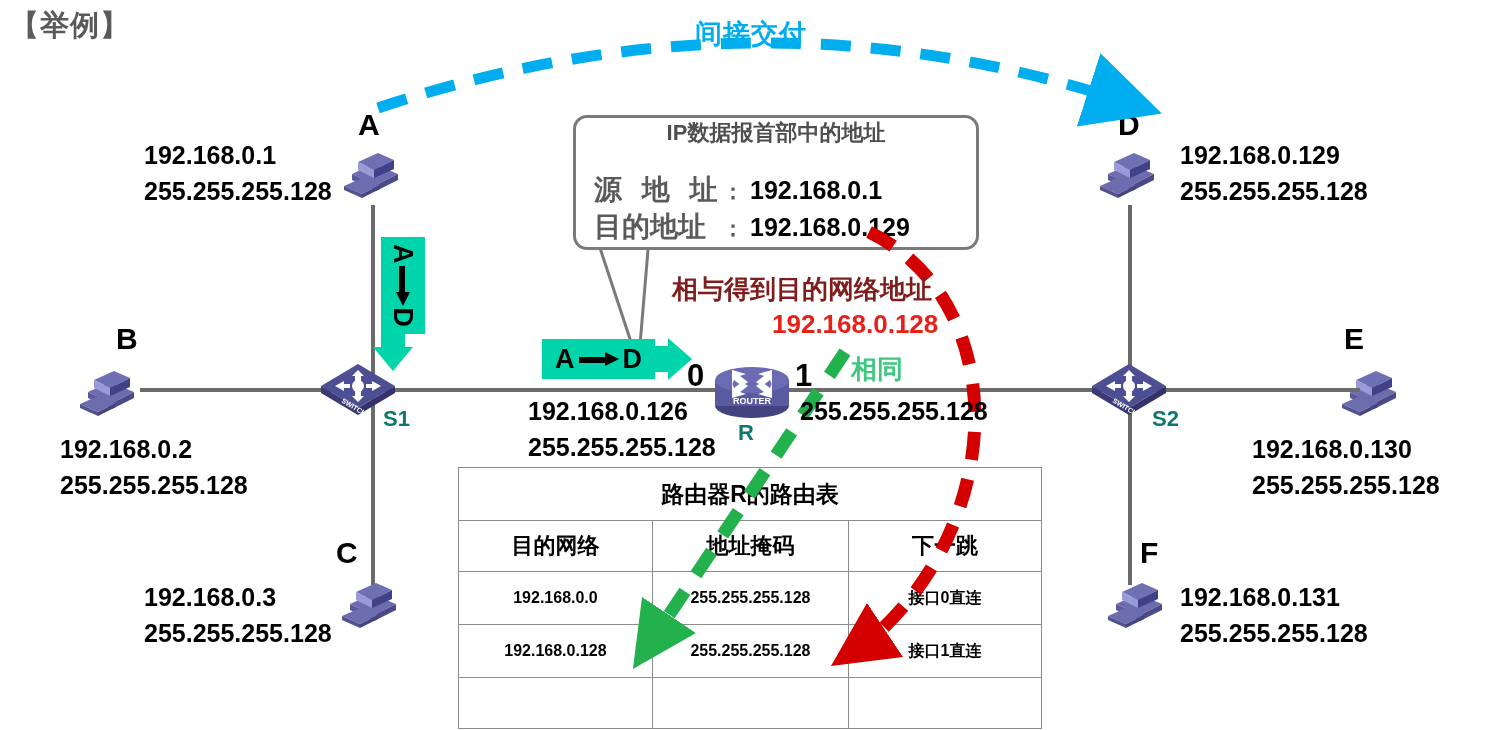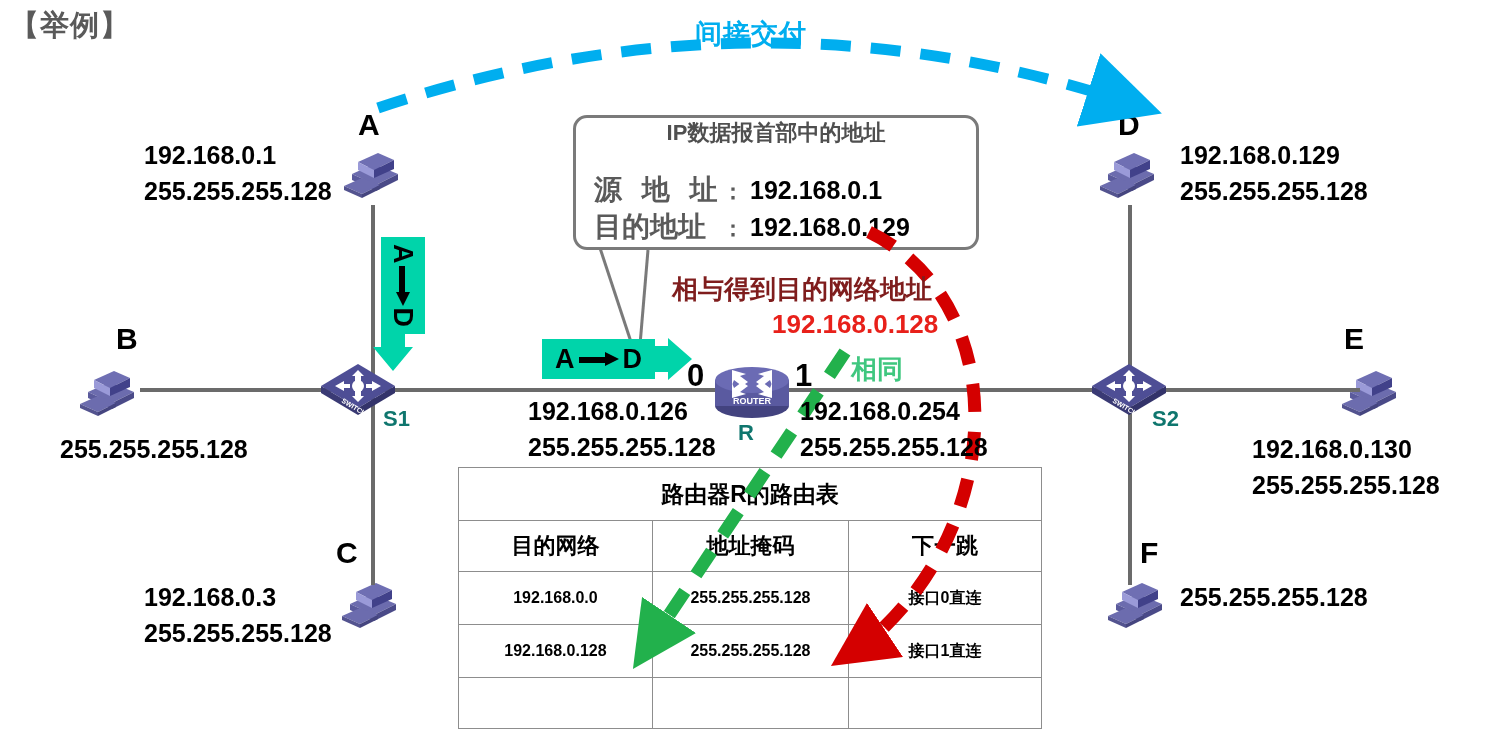--- a/index.html
+++ b/index.html
@@ -300,20 +300,21 @@
       <polygon points="16,22 36,13 52,20 32,30" fill="#6f6fb3"></polygon>
       <polygon points="16,22 16,30 32,38 32,30" fill="#9a9ad8"></polygon>
       <polygon points="32,30 32,38 52,29 52,20" fill="#41418a"></polygon>
       <polygon points="2,46 20,38 38,45 20,54" fill="#6c6cae"></polygon>
       <polygon points="2,46 2,50 20,58 20,54" fill="#53538f"></polygon>
       <polygon points="20,54 20,58 38,49 38,45" fill="#45457f"></polygon>
     </svg>
   </div>
   <div class="abs node-letter" style="left:116px; top:322px;">B</div>
   <div class="abs ip-label" style="left:60px; top:432px;">
+    <div>192.168.0.2</div>
     <div>255.255.255.128</div>
   </div>
 
   <div class="abs" style="left:340px; top:570px;">
     <svg class="pc" viewBox="0 0 64 62">
       <polygon points="10,34 32,24 56,34 34,45" fill="#6c6cae"></polygon>
       <polygon points="10,34 10,40 34,51 34,45" fill="#5a5a9c"></polygon>
       <polygon points="34,45 34,51 56,40 56,34" fill="#4a4a88"></polygon>
       <polygon points="16,22 36,13 52,20 32,30" fill="#6f6fb3"></polygon>
       <polygon points="16,22 16,30 32,38 32,30" fill="#9a9ad8"></polygon>
@@ -375,20 +376,21 @@
       <polygon points="16,22 36,13 52,20 32,30" fill="#6f6fb3"></polygon>
       <polygon points="16,22 16,30 32,38 32,30" fill="#9a9ad8"></polygon>
       <polygon points="32,30 32,38 52,29 52,20" fill="#41418a"></polygon>
       <polygon points="2,46 20,38 38,45 20,54" fill="#6c6cae"></polygon>
       <polygon points="2,46 2,50 20,58 20,54" fill="#53538f"></polygon>
       <polygon points="20,54 20,58 38,49 38,45" fill="#45457f"></polygon>
     </svg>
   </div>
   <div class="abs node-letter" style="left:1140px; top:536px;">F</div>
   <div class="abs ip-label" style="left:1180px; top:580px;">
+    <div>192.168.0.131</div>
     <div>255.255.255.128</div>
   </div>
 
   <div class="abs layer-mid" style="left:317px; top:360px;">
     <svg class="sw" viewBox="0 0 82 58">
       <polygon points="41,4 78,26 41,48 4,26" fill="#4e4e95"></polygon>
       <polygon points="4,26 41,48 41,55 4,33" fill="#3a3a74"></polygon>
       <polygon points="41,48 78,26 78,33 41,55" fill="#33336a"></polygon>
       <g fill="#ffffff">
         <circle cx="41" cy="26" r="6"></circle>
@@ -436,21 +438,20 @@
   <div class="abs dev-letter layer-top" style="left:738px; top:420px;">R</div>
 
   <div class="abs iface-num layer-top" style="left:687px; top:358px;">0</div>
   <div class="abs iface-num layer-top" style="left:795px; top:358px;">1</div>
 
   <div class="abs ip-label layer-top" style="left:528px; top:394px;">
     <div>192.168.0.126</div>
     <div>255.255.255.128</div>
   </div>
   <div class="abs ip-label layer-top" style="left:800px; top:394px;">
-    <div>192.168.0.254</div>
     <div>255.255.255.128</div>
   </div>
 
   <svg class="abs layer-mid" style="left:373px; top:325px; width:60px; height:50px;">
     <polygon points="8,0 32,0 32,22 40,22 20,46 0,22 8,22" fill="#00D4AA"></polygon>
   </svg>
   <div class="abs pkt pkt-v layer-mid">
     <div class="pkt-v-inner">
       <span class="pkt-letter">A</span>
       <span class="pkt-arrow-ico"></span>

